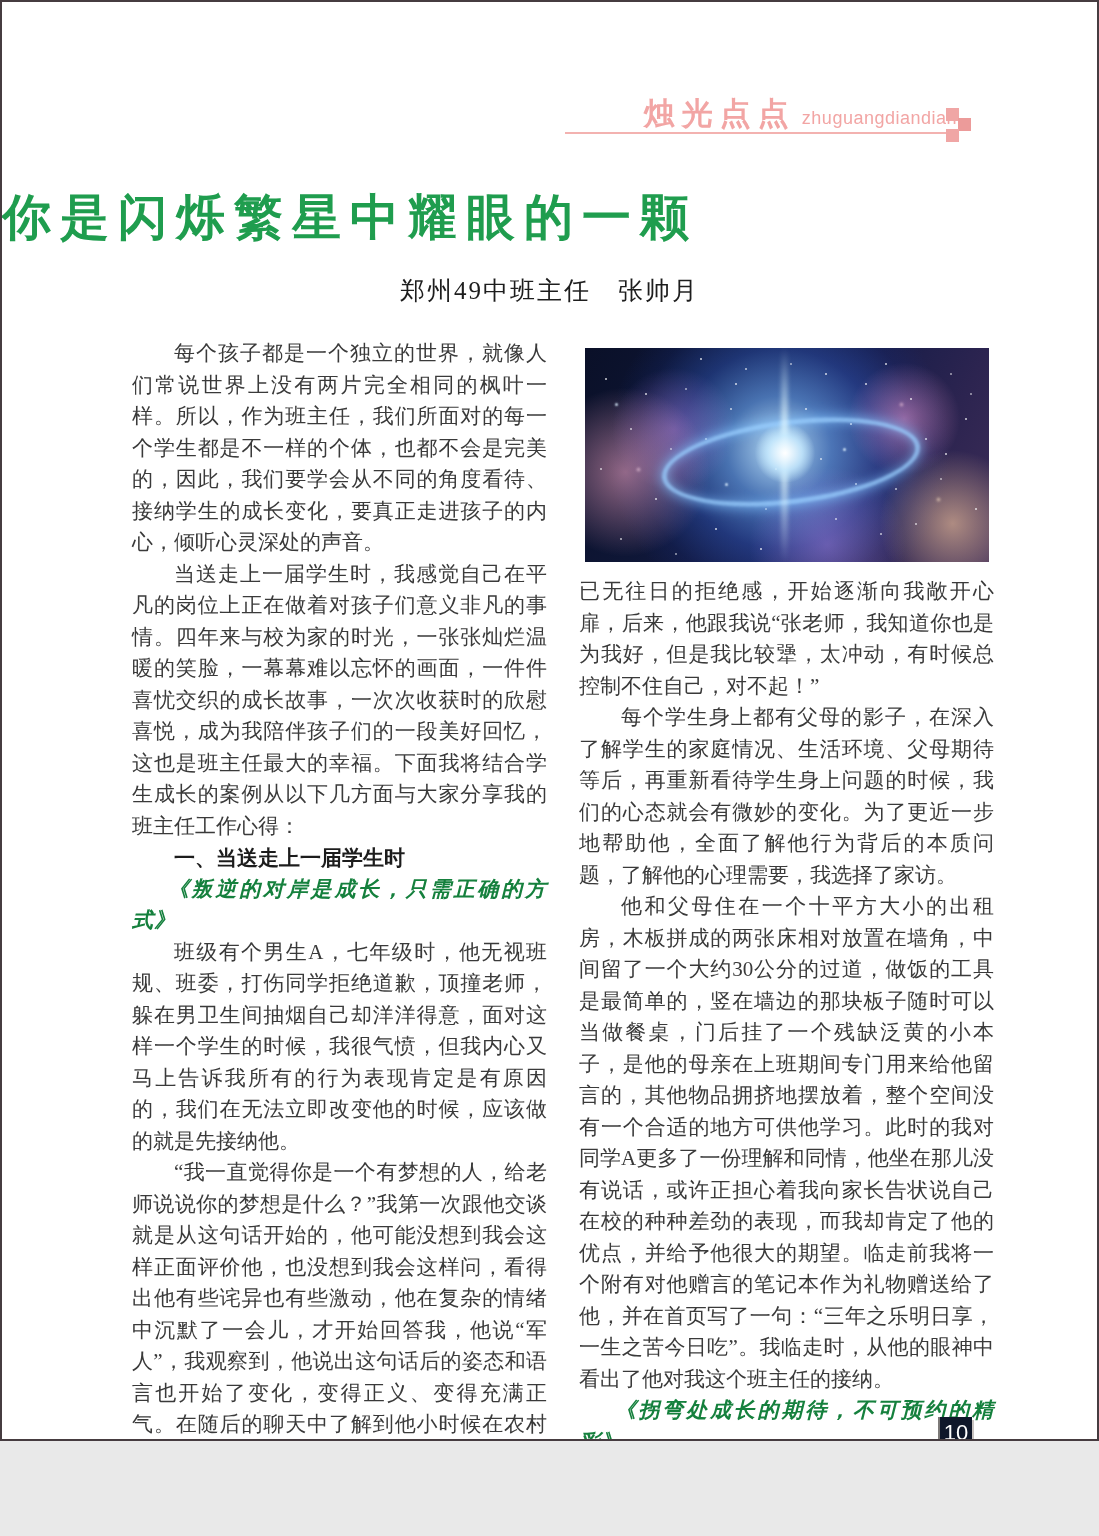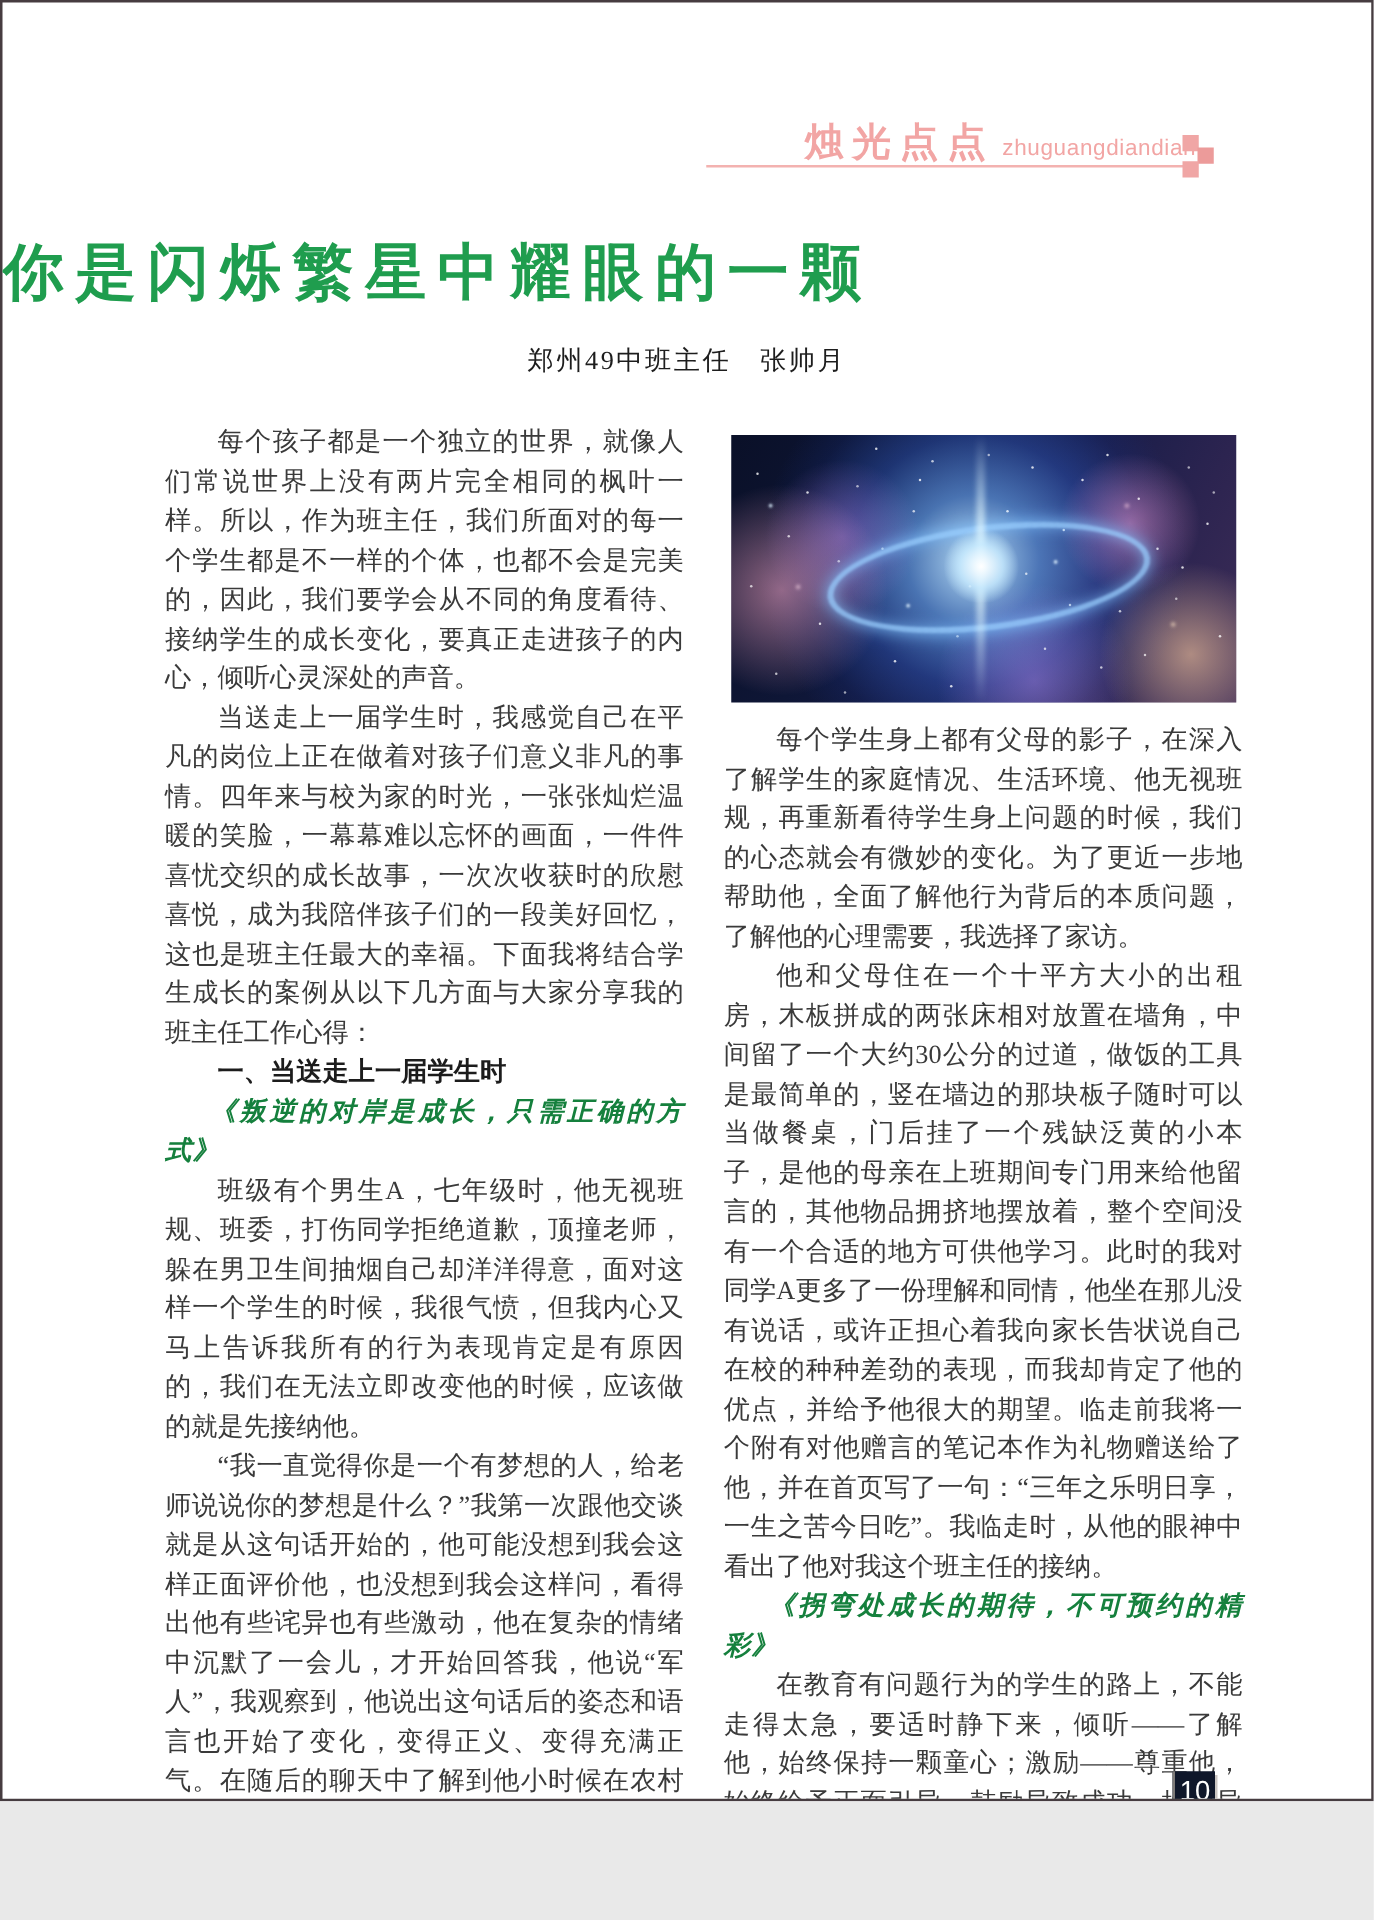--- a/index.html
+++ b/index.html
@@ -37,21 +37,21 @@
   .sq.c{left:0;top:21px;}
   
   .article-title{
     position:absolute;left:0;top:186px;width:100%;
     text-align:left;
     font-weight:bold;font-size:49px;line-height:60px;
     color:#1f9d4e;letter-spacing:9px;
   }
   .article-byline{
     position:absolute;left:0;top:272px;width:100%;
-    text-align:center;font-size:21px;letter-spacing:2px;color:#1d1d1d;
+    text-align:center;font-size:25px;letter-spacing:2px;color:#1d1d1d;
   }
   
   .columns{
     position:absolute;left:130px;top:336px;width:862px;
     display:flex;gap:32px;
   }
   .col{width:415px;font-size:21px;line-height:31.5px;text-align:justify;color:#3a3a3a;}
   .col p{margin:0;}
   .p{text-indent:2em;}
   .p-cont{text-indent:0;}
@@ -165,21 +165,22 @@
     </div>
 
     <div class="col">
       <div class="figure">
         <div class="stars1"></div>
         <div class="stars2"></div>
         <div class="ring"></div>
         <div class="beam"></div>
         <div class="core"></div>
       </div>
-      <p class="p">每个学生身上都有父母的影子，在深入了解学生的家庭情况、生活环境、他无视班规，再重新看待学生身上问题的时候，我们的心态就会有微妙的变化。为了更近一步地帮助他，全面了解他行为背后的本质问题，了解他的心理需要，我选择了家访。</p>
+      <p class="p-cont">已无往日的拒绝感，开始逐渐向我敞开心扉，后来，他跟我说“张老师，我知道你也是为我好，但是我比较犟，太冲动，有时候总控制不住自己，对不起！”</p>
+      <p class="p">每个学生身上都有父母的影子，在深入了解学生的家庭情况、生活环境、父母期待等后，再重新看待学生身上问题的时候，我们的心态就会有微妙的变化。为了更近一步地帮助他，全面了解他行为背后的本质问题，了解他的心理需要，我选择了家访。</p>
       <p class="p">他和父母住在一个十平方大小的出租房，木板拼成的两张床相对放置在墙角，中间留了一个大约30公分的过道，做饭的工具是最简单的，竖在墙边的那块板子随时可以当做餐桌，门后挂了一个残缺泛黄的小本子，是他的母亲在上班期间专门用来给他留言的，其他物品拥挤地摆放着，整个空间没有一个合适的地方可供他学习。此时的我对同学A更多了一份理解和同情，他坐在那儿没有说话，或许正担心着我向家长告状说自己在校的种种差劲的表现，而我却肯定了他的优点，并给予他很大的期望。临走前我将一个附有对他赠言的笔记本作为礼物赠送给了他，并在首页写了一句：“三年之乐明日享，一生之苦今日吃”。我临走时，从他的眼神中看出了他对我这个班主任的接纳。</p>
       <p class="h-book">《拐弯处成长的期待，不可预约的精彩》</p>
       <p class="p">在教育有问题行为的学生的路上，不能走得太急，要适时静下来，倾听——了解他，始终保持一颗童心；激励——尊重他，始终给予正面引导。鼓励导致成功，抱怨导致失败；不是好学生需要鼓励，而是鼓励能让学生越来越</p>
     </div>
 
   </div>
 
   <div class="page-badge">10</div>
 
 </div>

